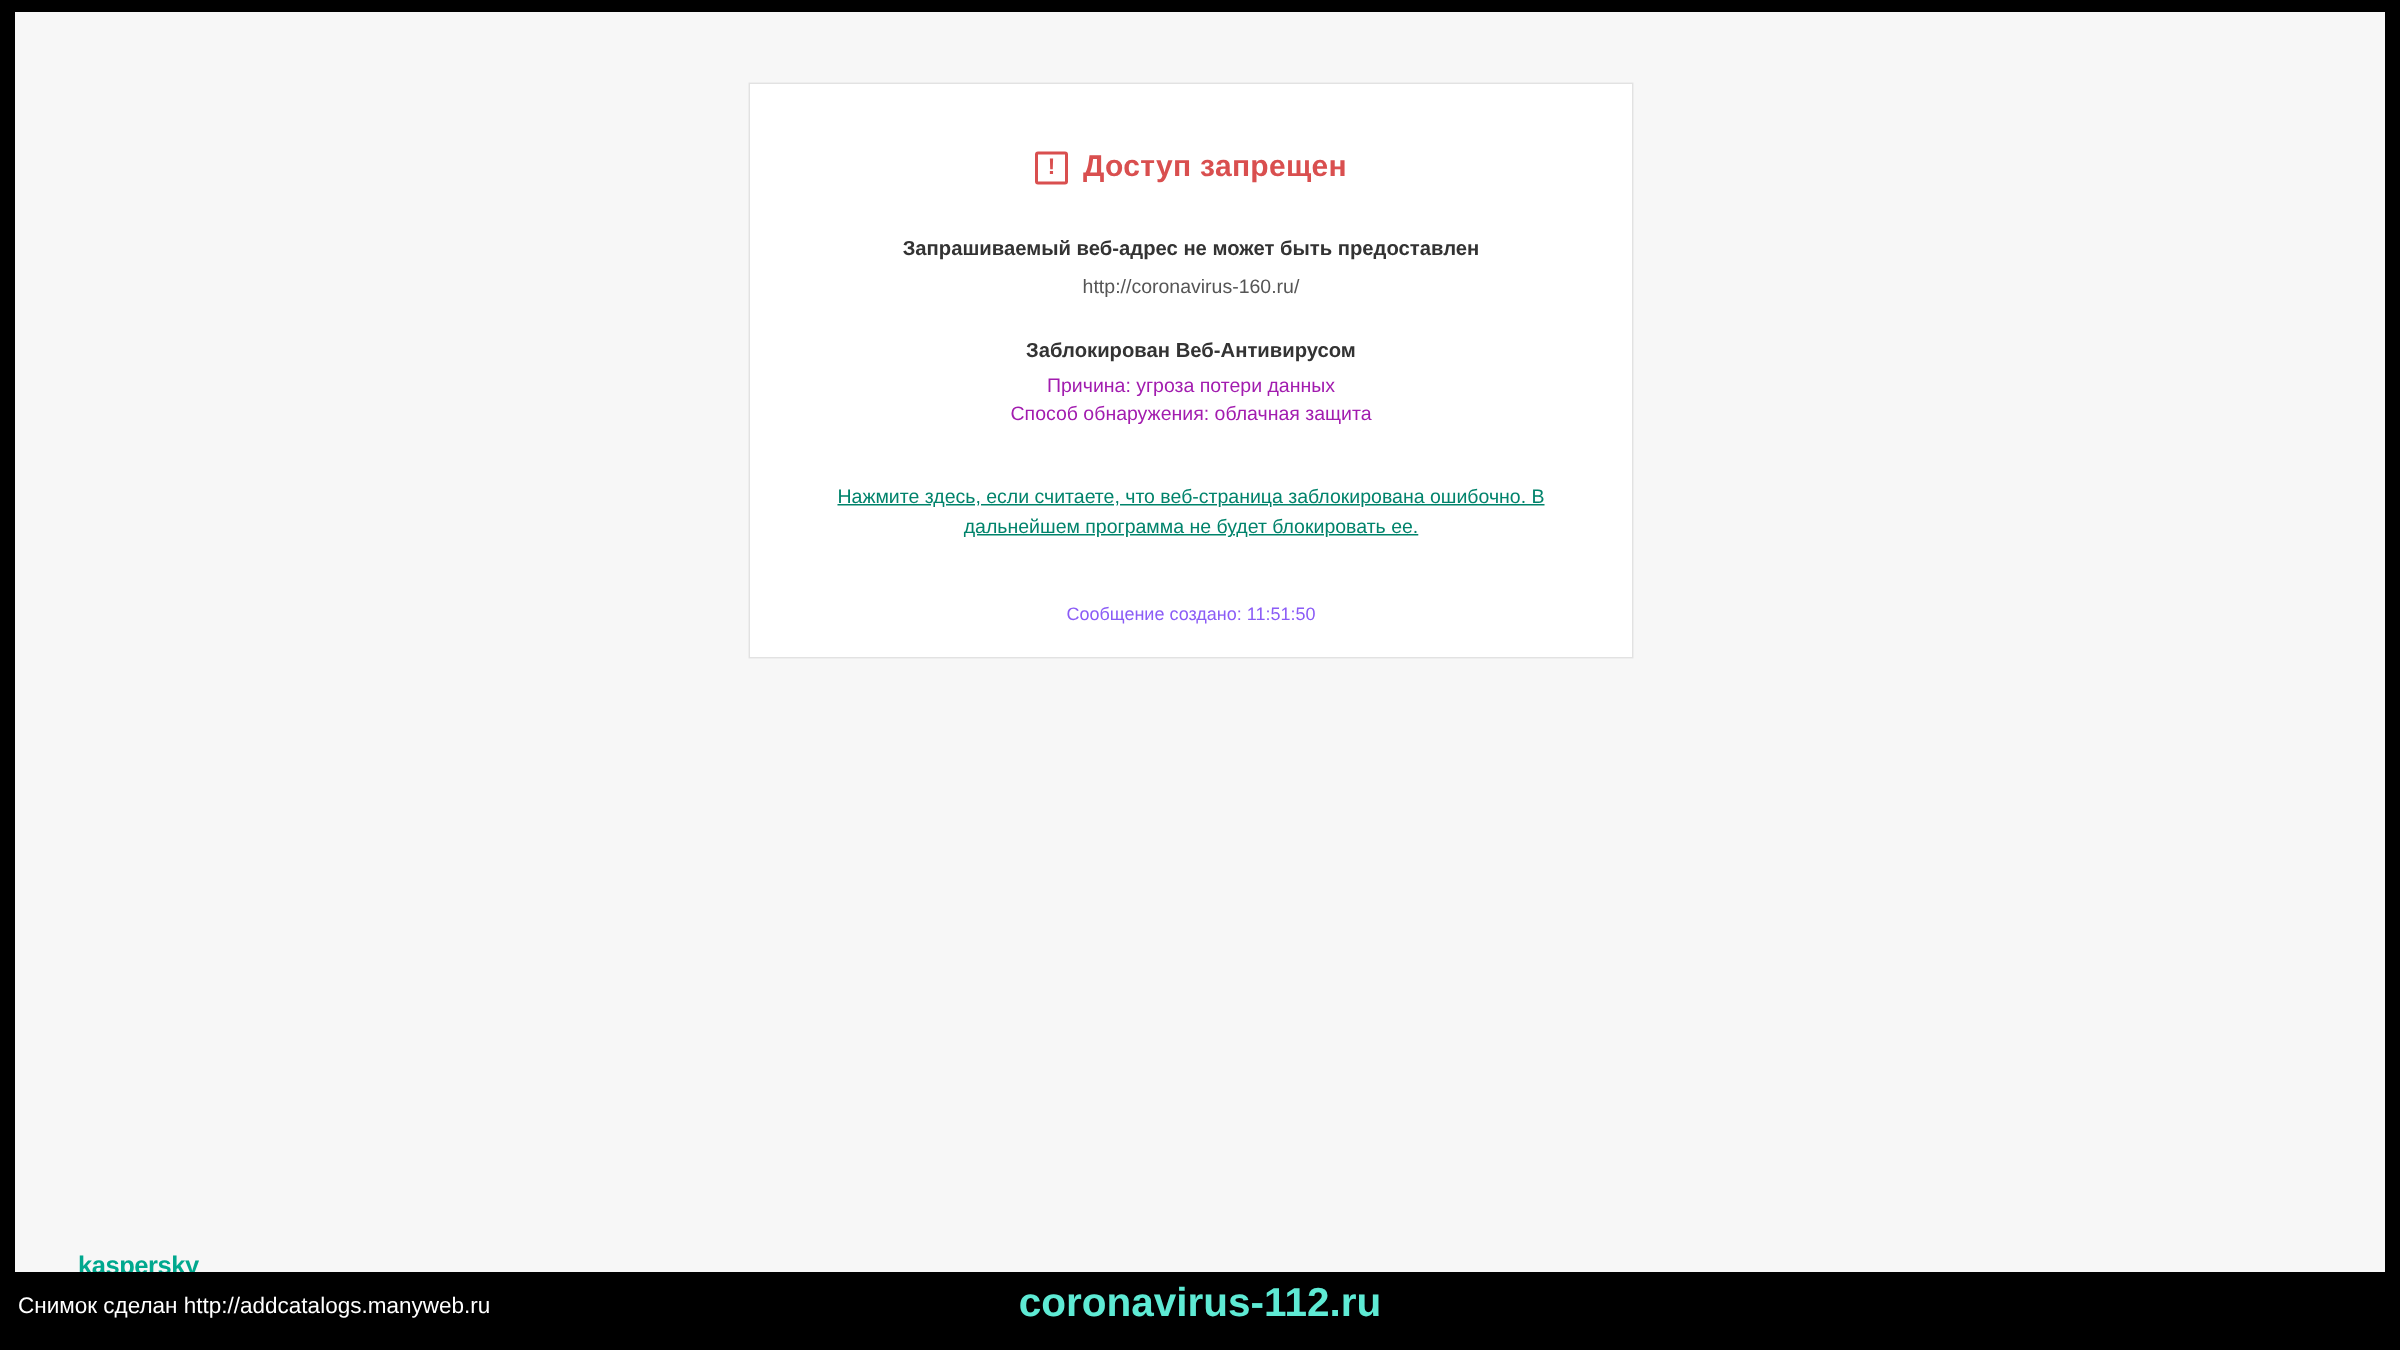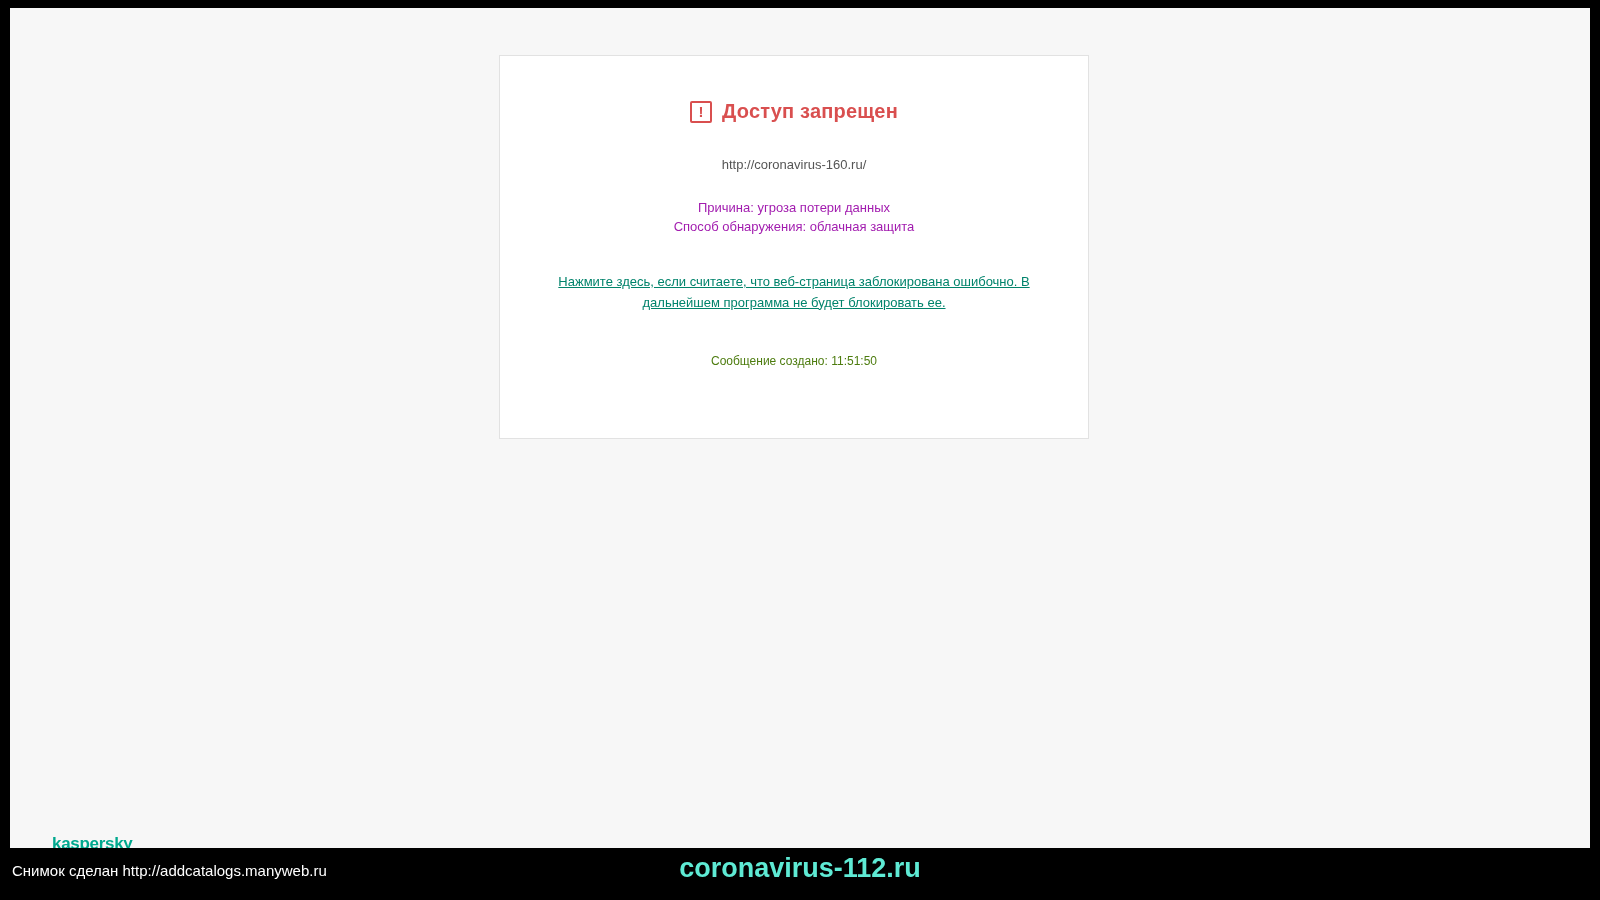--- a/index.html
+++ b/index.html
@@ -118,21 +118,21 @@
 
   .link-block a {
     color: #00836b;
     font-size: 13px;
     line-height: 1.6;
     text-decoration: underline;
     cursor: pointer;
   }
 
   .timestamp {
-    color: #4d7c0f;
+    color: #8b5cf6;
     font-size: 12px;
     margin: 0;
   }
 
   
   .kaspersky-logo {
     position: absolute;
     left: 22px;
     bottom: -6px;
     color: #00a88e;
@@ -180,22 +180,24 @@
   <div class="page">
 
     <div class="card">
       <div class="card-inner">
 
         <div class="title-row">
           <span class="warn-icon">!</span>
           <span class="title-text">Доступ запрещен</span>
         </div>
 
+        <p class="headline">Запрашиваемый веб-адрес не может быть предоставлен</p>
         <p class="url-line">http://coronavirus-160.ru/</p>
 
+        <p class="block-title">Заблокирован Веб-Антивирусом</p>
         <p class="detail-line">Причина: угроза потери данных</p>
         <p class="detail-line last">Способ обнаружения: облачная защита</p>
 
         <div class="link-block">
           <a href="#">Нажмите здесь, если считаете, что веб-страница заблокирована ошибочно. В дальнейшем программа не будет блокировать ее.</a>
         </div>
 
         <p class="timestamp">Сообщение создано: 11:51:50</p>
       </div>
     </div>

